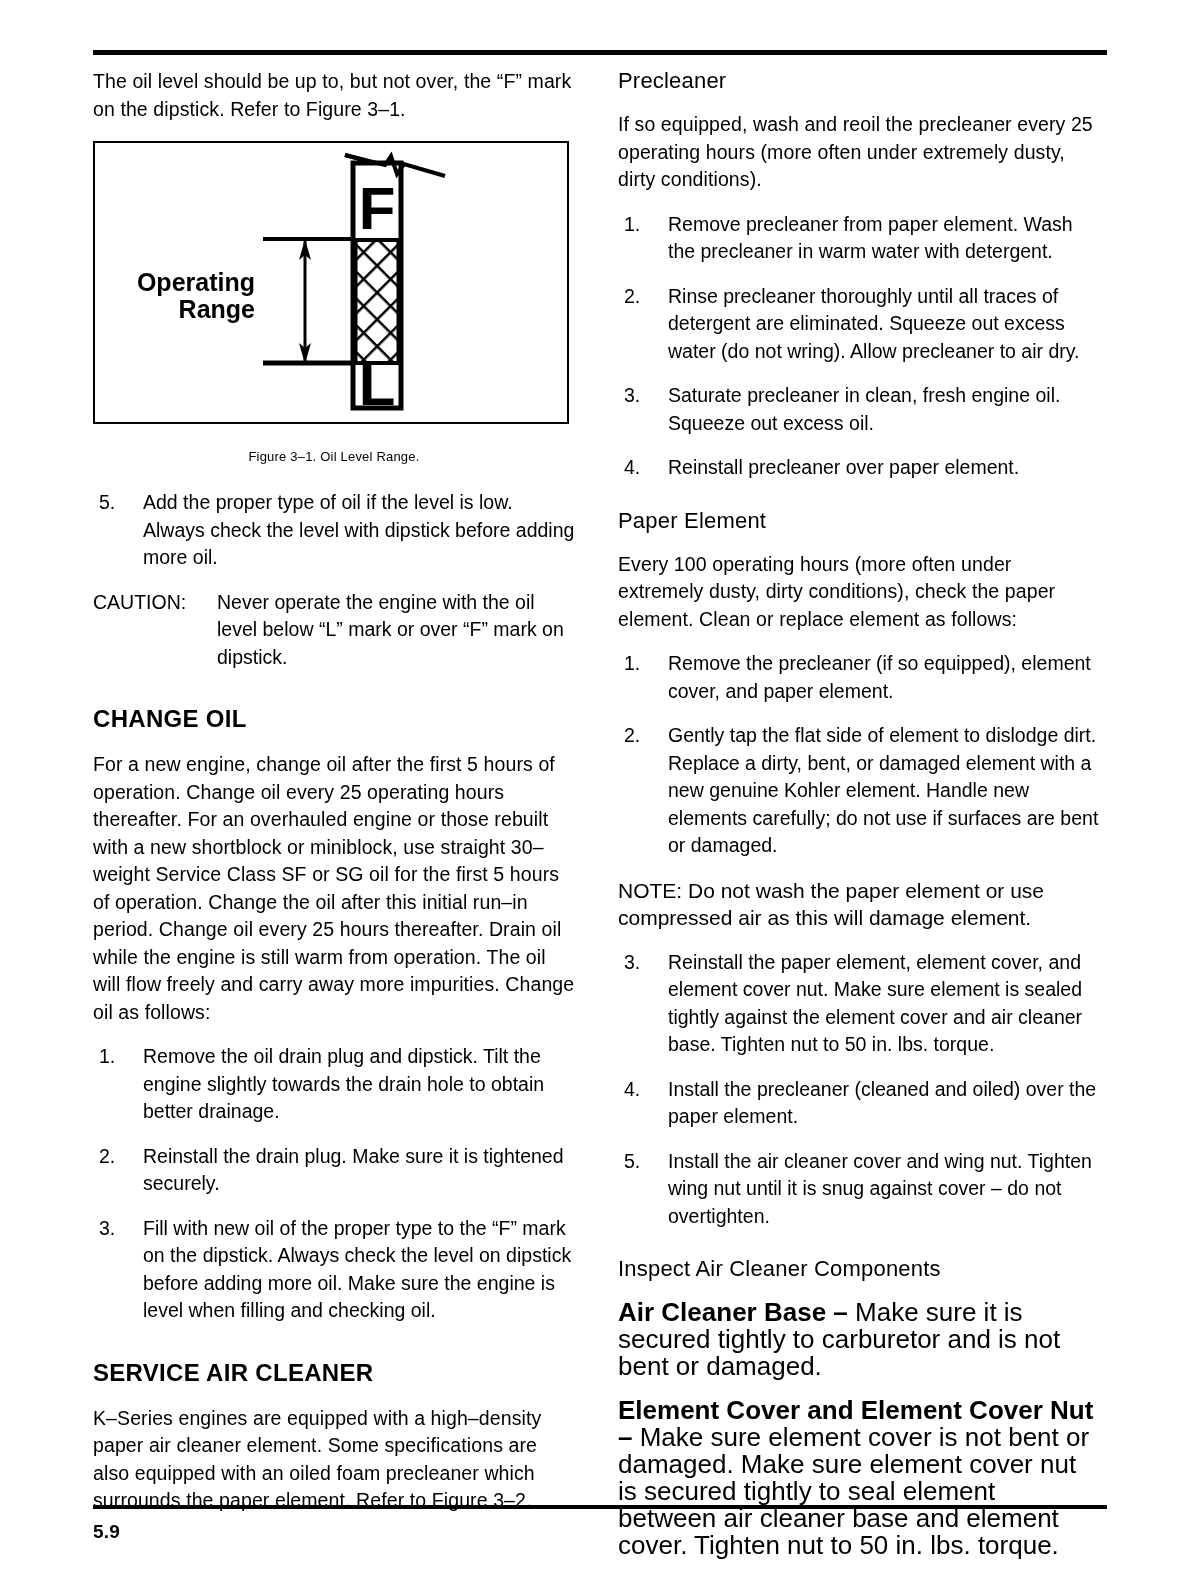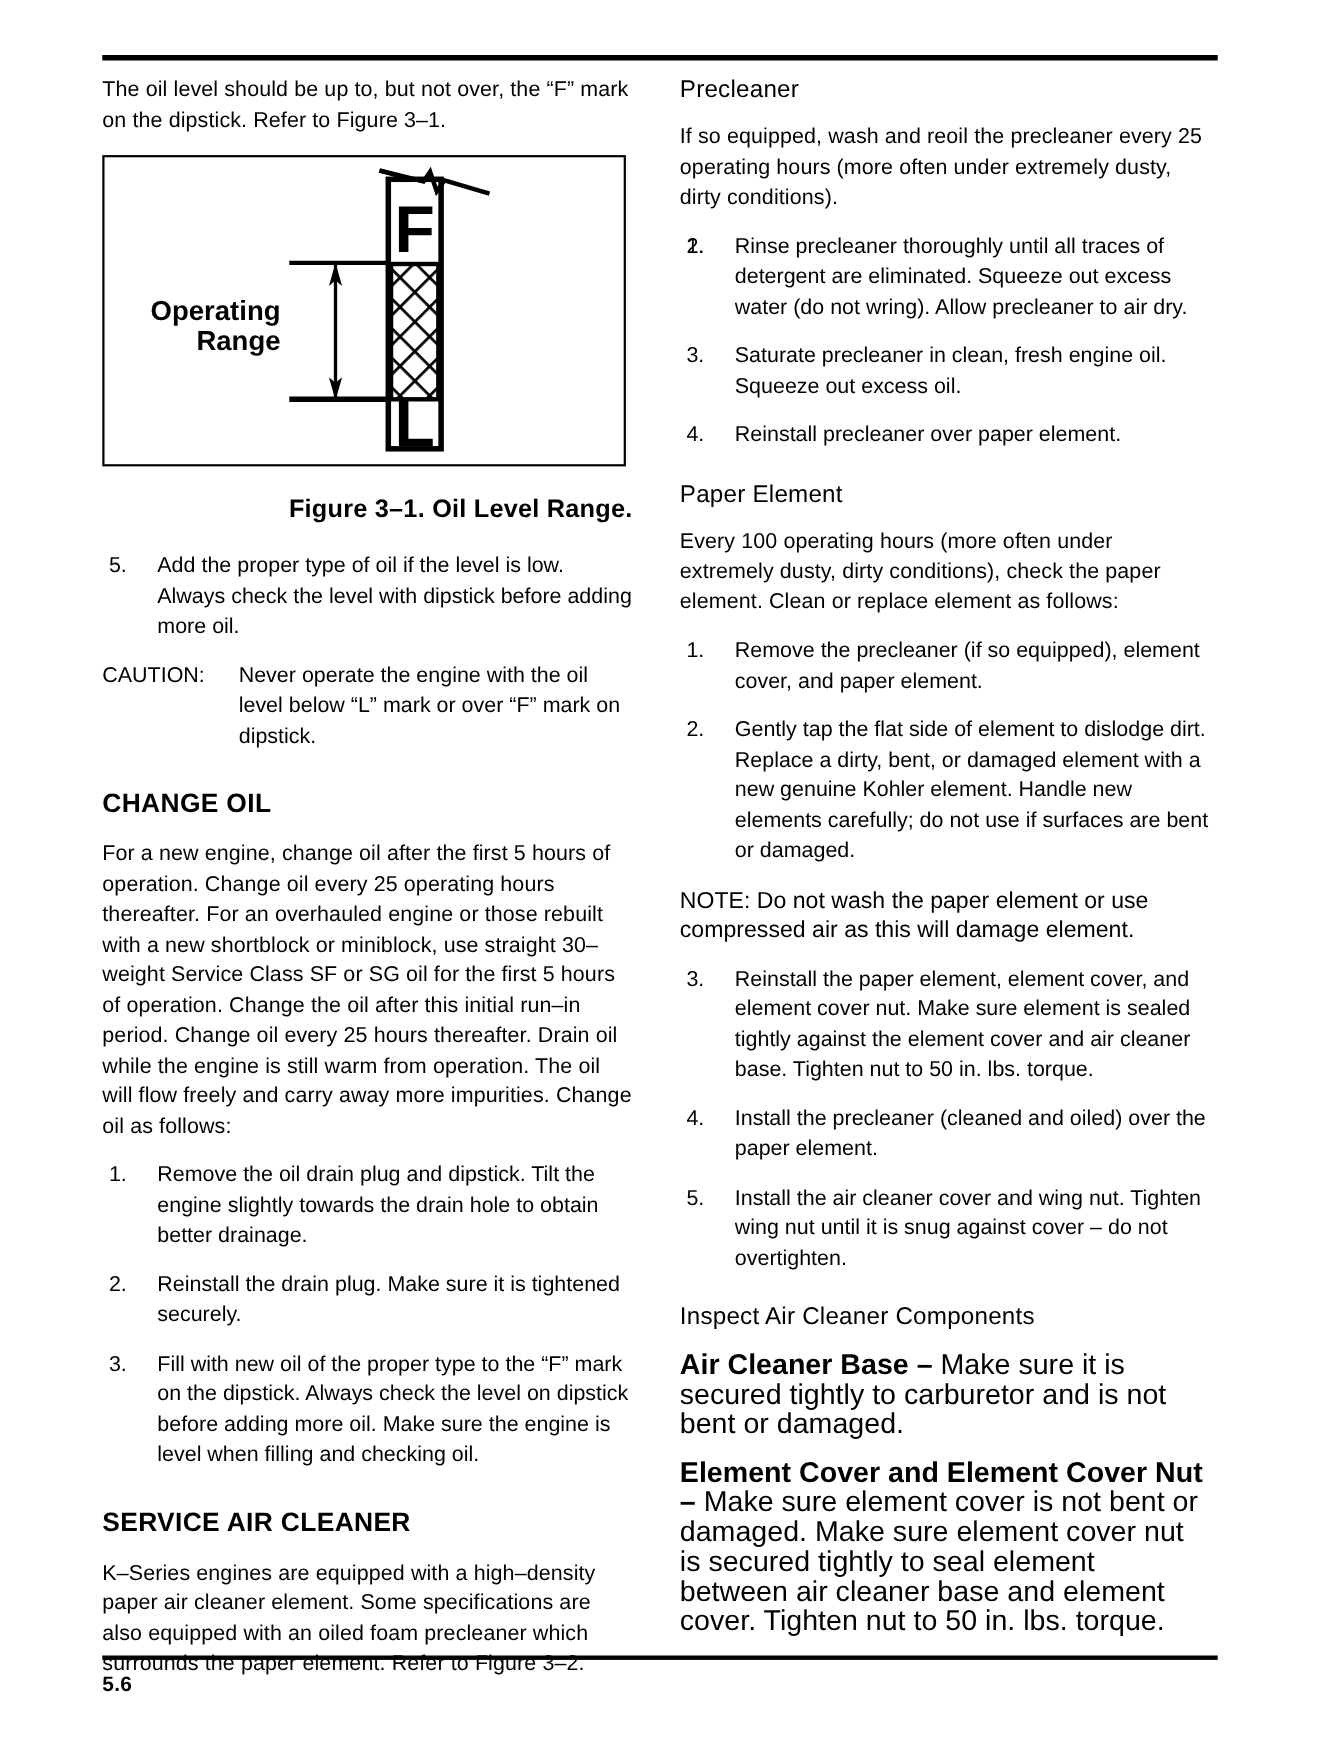--- a/index.html
+++ b/index.html
@@ -123,23 +123,23 @@
   }
   .figure-box {
     position: relative;
     width: 476px;
     height: 283px;
     border: 2px solid #000;
     box-sizing: border-box;
     background: #fff;
   }
   .figcaption {
-    text-align: right;
-    font-size: 23px;
-    font-weight: bold;
+    text-align: center;
+    font-size: 13px;
+    font-weight: normal;
     letter-spacing: 0.2px;
     margin: 25px 0 0 0;
   }
   .fig-svg { display: block; }
 </style>
 </head>
 <body>
 
 <div class="page">
 
@@ -224,20 +224,21 @@
 
   <div class="col col-right">
 
     <h3 class="sub first">Precleaner</h3>
 
     <p>If so equipped, wash and reoil the precleaner every 25 operating hours (more often under extremely dusty, dirty conditions).</p>
 
     <ol class="steps">
       <li>
         <span class="num">1.</span>
+        <span>Remove precleaner from paper element. Wash the precleaner in warm water with detergent.</span>
       </li>
       <li>
         <span class="num">2.</span>
         <span>Rinse precleaner thoroughly until all traces of detergent are eliminated. Squeeze out excess water (do not wring). Allow precleaner to air dry.</span>
       </li>
       <li>
         <span class="num">3.</span>
         <span>Saturate precleaner in clean, fresh engine oil. Squeeze out excess oil.</span>
       </li>
       <li>
@@ -285,15 +286,15 @@
       <b>Air Cleaner Base –</b><span> Make sure it is secured tightly to carburetor and is not bent or damaged.</span>
     </div>
 
     <div class="deftext">
       <b>Element Cover and Element Cover Nut –</b><span> Make sure element cover is not bent or damaged. Make sure element cover nut is secured tightly to seal element between air cleaner base and element cover. Tighten nut to 50 in. lbs. torque.</span>
     </div>
 
   </div>
 
   <div class="rule-bottom"></div>
-  <div class="folio">5.6</div>
+  <div class="folio">5.9</div>
 
 </div>
 
 </body></html>

